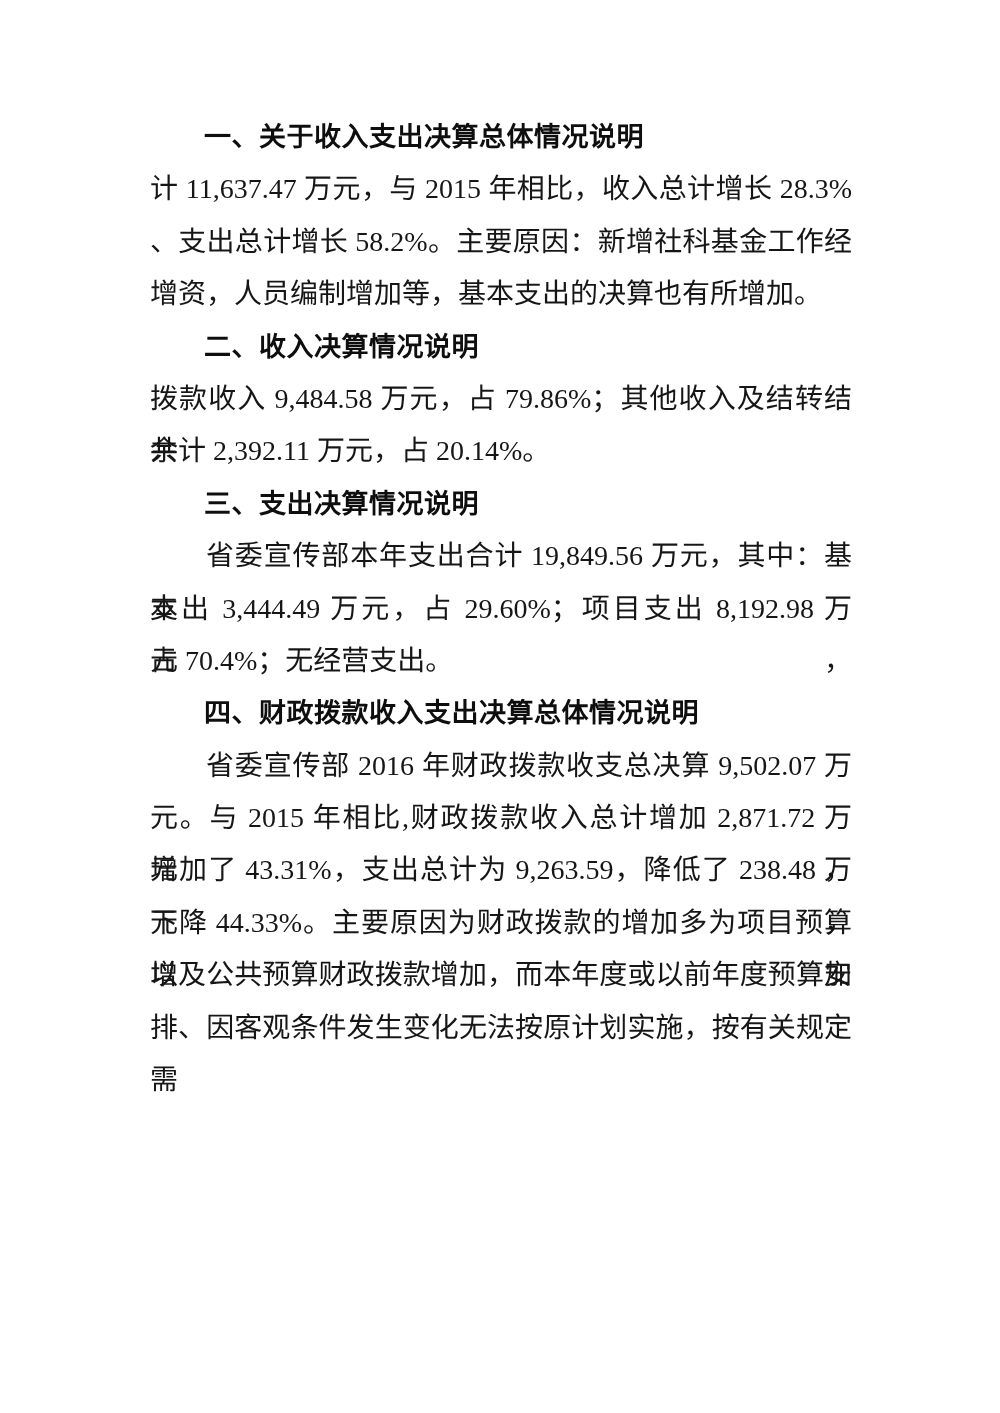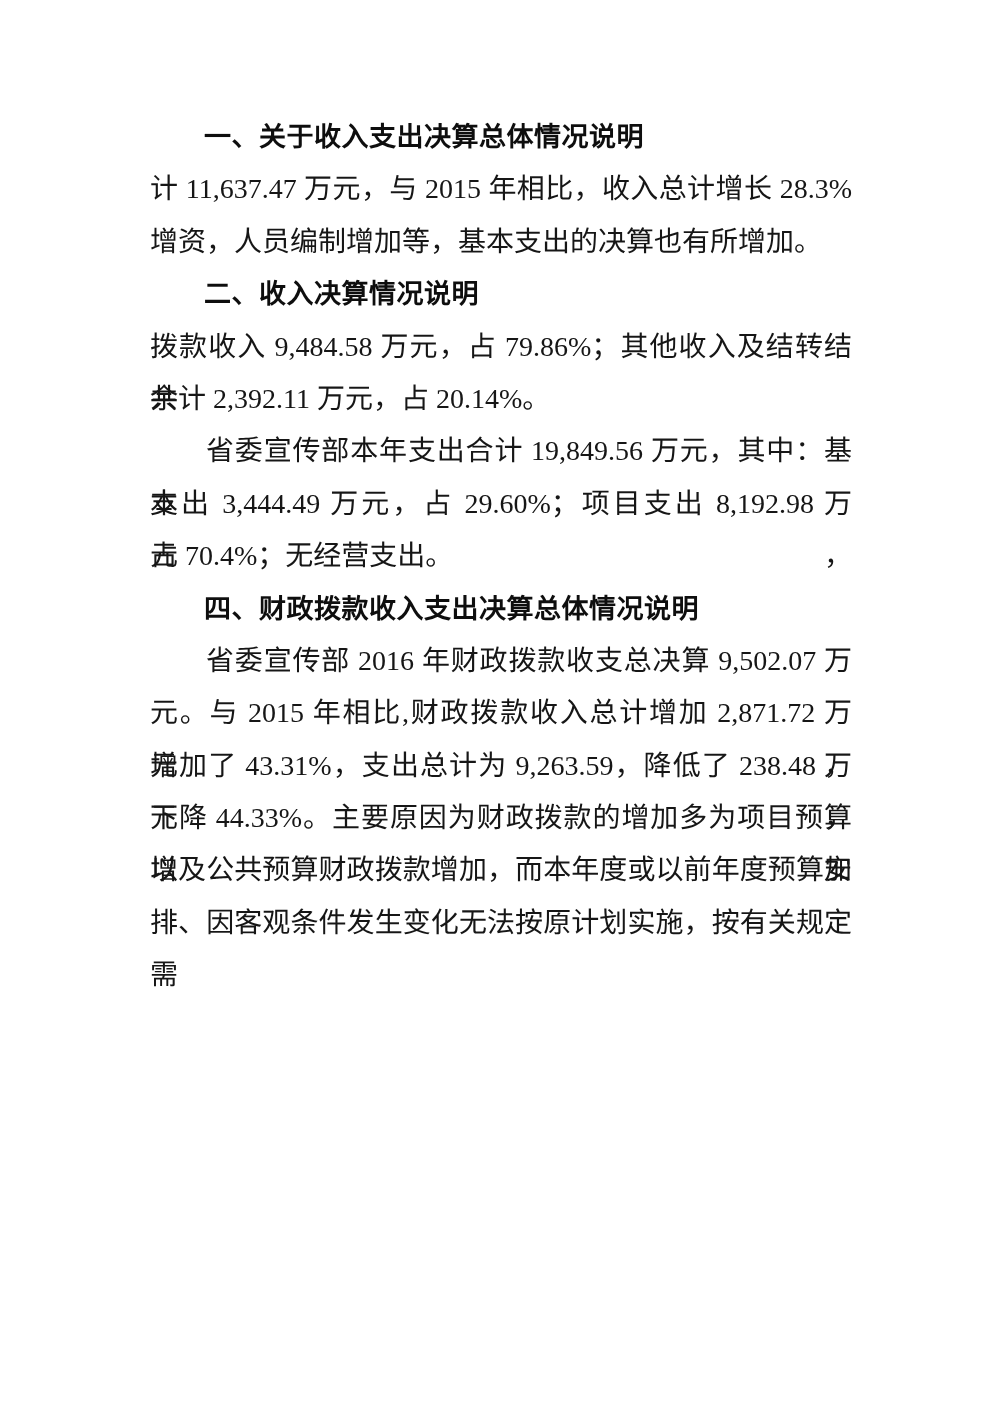--- a/index.html
+++ b/index.html
@@ -51,26 +51,28 @@
   }
 </style>
 </head>
 <body>
 
 <div class="page">
   <div class="content">
 
     <div class="line heading">一、关于收入支出决算总体情况说明</div>
     <div class="line">计 11,637.47 万元，与 2015 年相比，收入总计增长 28.3%</div>
+    <div class="line">、支出总计增长 58.2%。主要原因：新增社科基金工作经</div>
     <div class="line last">增资，人员编制增加等，基本支出的决算也有所增加。</div>
 
     <div class="line heading">二、收入决算情况说明</div>
     <div class="line">拨款收入 9,484.58 万元，占 79.86%；其他收入及结转结余</div>
     <div class="line last">共计 2,392.11 万元，占 20.14%。</div>
 
+    <div class="line heading">三、支出决算情况说明</div>
     <div class="line first">省委宣传部本年支出合计 19,849.56 万元，其中：基本</div>
     <div class="line">支出 3,444.49 万元，占 29.60%；项目支出 8,192.98 万元，</div>
     <div class="line last">占 70.4%；无经营支出。</div>
 
     <div class="line heading">四、财政拨款收入支出决算总体情况说明</div>
     <div class="line first">省委宣传部 2016 年财政拨款收支总决算 9,502.07 万</div>
     <div class="line">元。与 2015 年相比,财政拨款收入总计增加 2,871.72 万元，</div>
     <div class="line">增加了 43.31%，支出总计为 9,263.59，降低了 238.48 万元，</div>
     <div class="line">下降 44.33%。主要原因为财政拨款的增加多为项目预算增加</div>
     <div class="line">以及公共预算财政拨款增加，而本年度或以前年度预算安</div>

